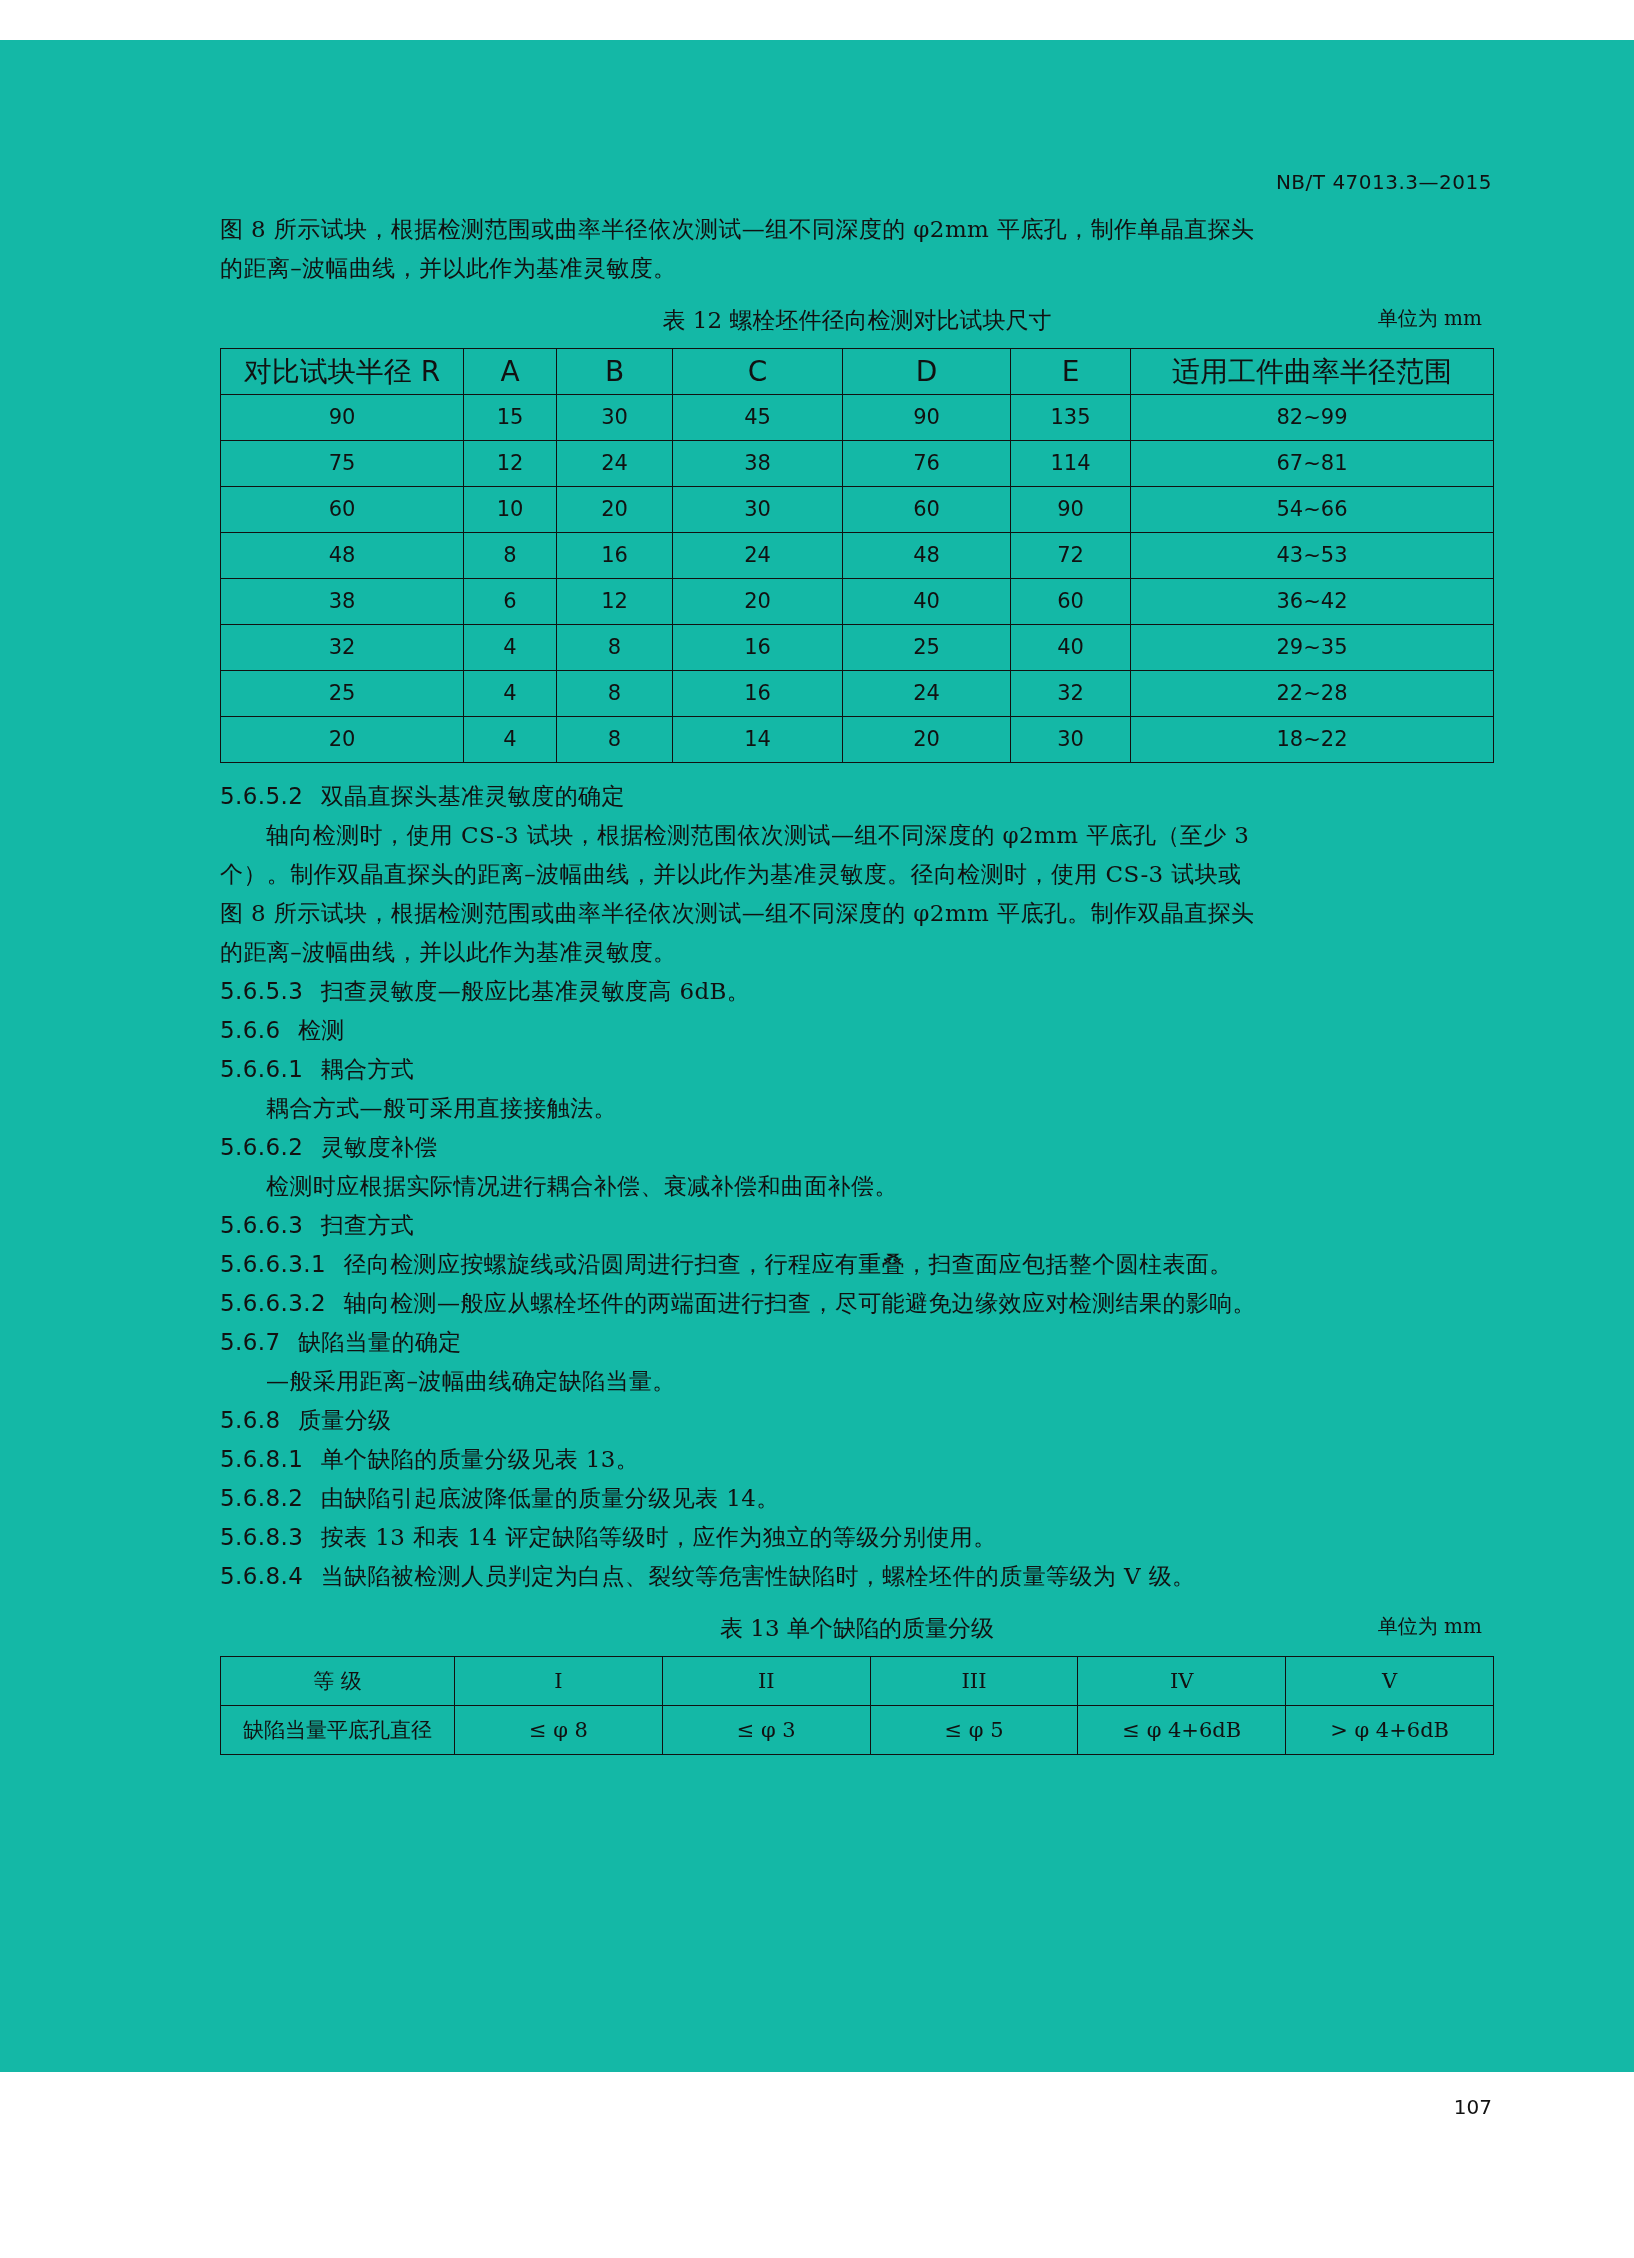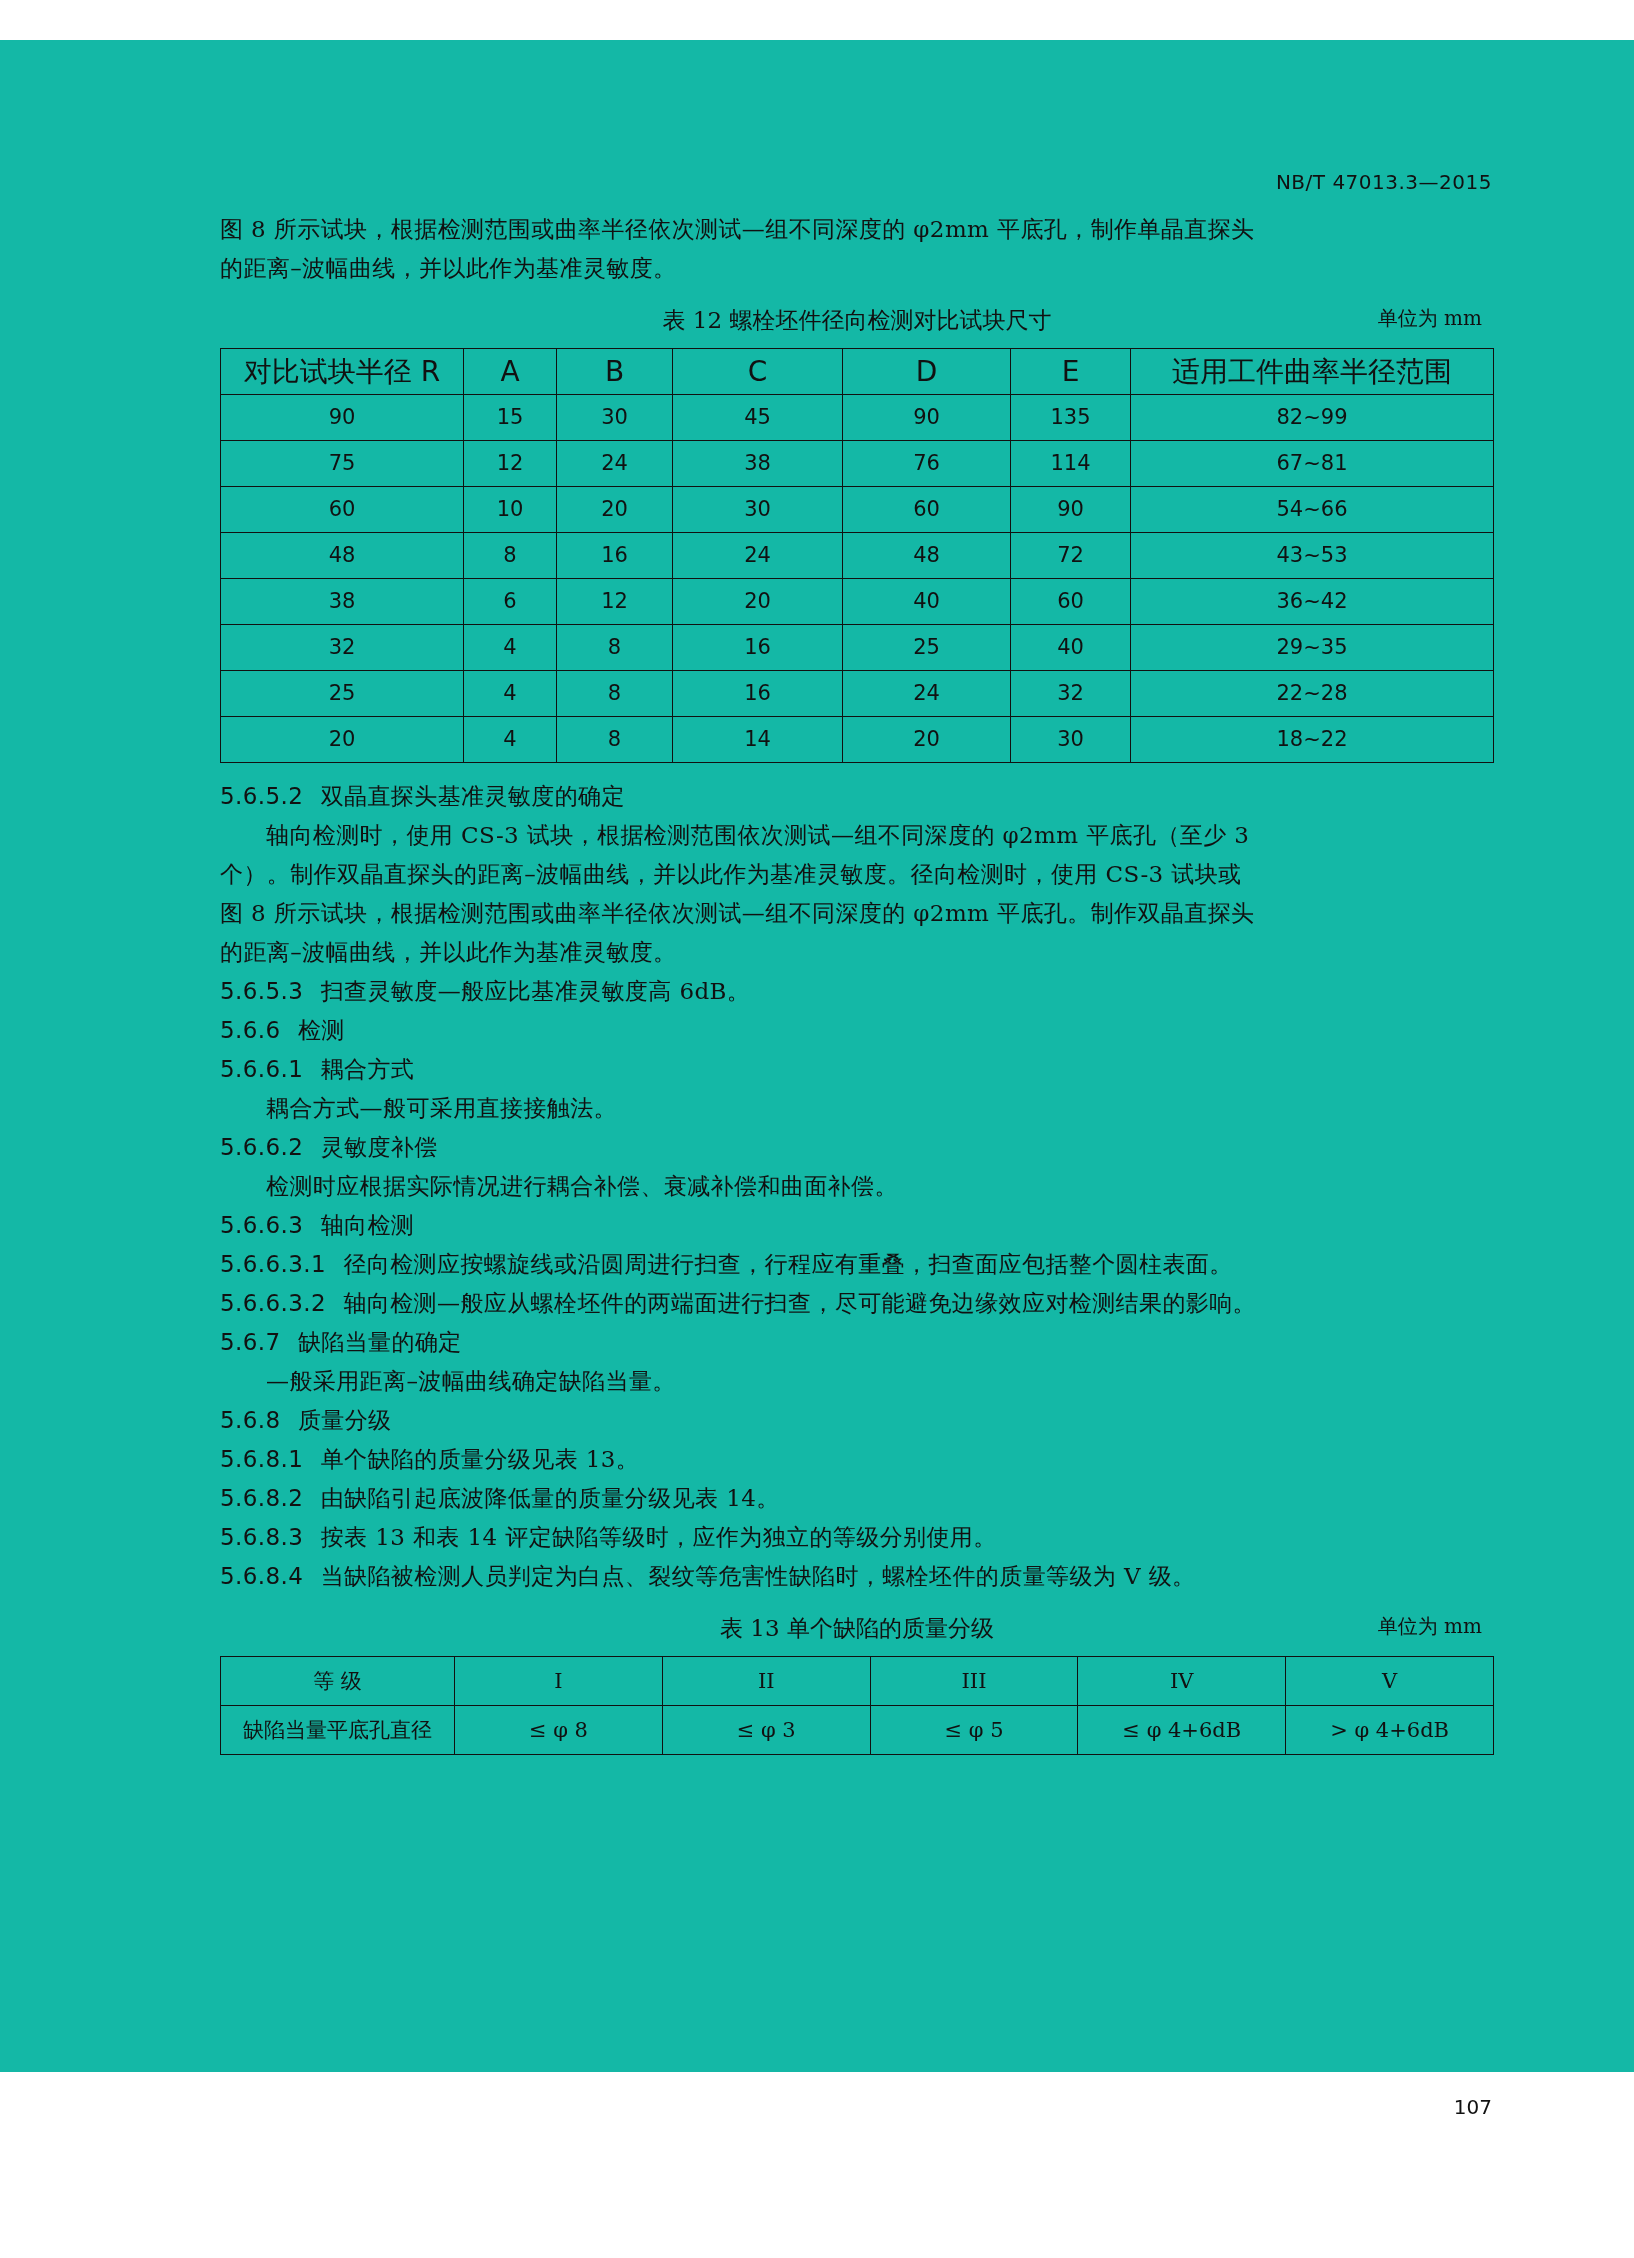--- a/index.html
+++ b/index.html
@@ -250,21 +250,21 @@
 
     <div class="para indent">耦合方式—般可采用直接接触法。</div>
 
     <div class="clause">
       <span class="num num-txt">5.6.6.2</span><span class="gap"></span><span>灵敏度补偿</span>
     </div>
 
     <div class="para indent">检测时应根据实际情况进行耦合补偿、衰减补偿和曲面补偿。</div>
 
     <div class="clause">
-      <span class="num num-txt">5.6.6.3</span><span class="gap"></span><span>轴向检测</span>
+      <span class="num num-txt">5.6.6.3</span><span class="gap"></span><span>扫查方式</span>
     </div>
 
     <div class="clause">
       <span class="num num-txt">5.6.6.3.1</span><span class="gap"></span><span>径向检测应按螺旋线或沿圆周进行扫查，行程应有重叠，扫查面应包括整个圆柱表面。</span>
     </div>
 
     <div class="clause">
       <span class="num num-txt">5.6.6.3.2</span><span class="gap"></span><span>轴向检测—般应从螺栓坯件的两端面进行扫查，尽可能避免边缘效应对检测结果的影响。</span>
     </div>
 

